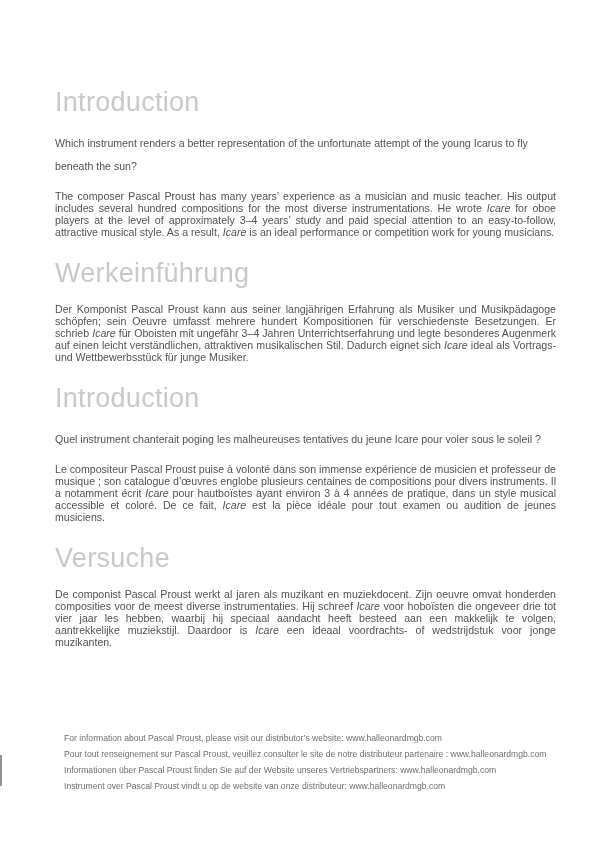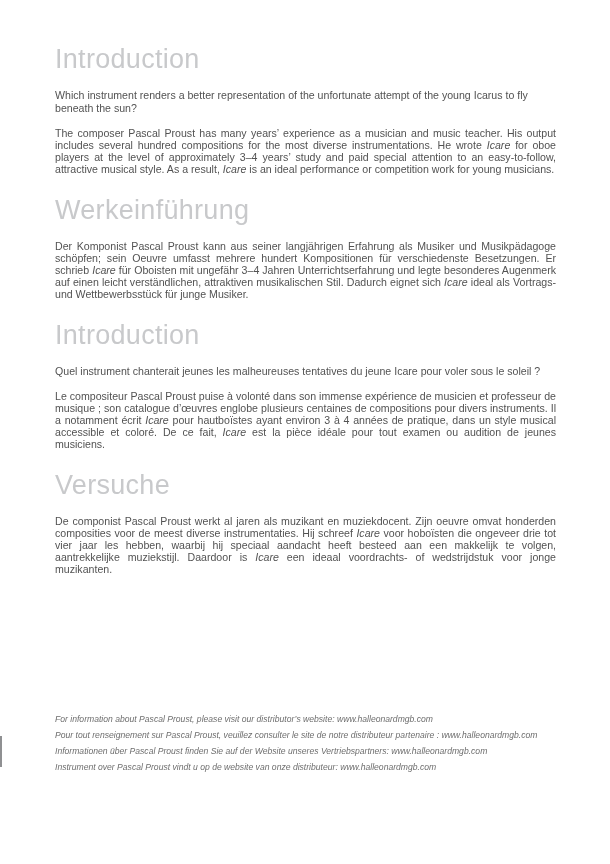--- a/index.html
+++ b/index.html
@@ -12,53 +12,53 @@
     height: 864px;
     position: relative;
     overflow: hidden;
     font-family: "Liberation Sans", sans-serif;
   }
   .page {
     position: relative;
     width: 610px;
     height: 820px;
     box-sizing: border-box;
-    padding: 44px 54px 0 55px;
+    padding: 68px 54px 0 55px;
     background: #ffffff;
+    margin-top: 19px;
   }
   section.lang-section {
     margin-bottom: 20px;
   }
   h1.section-heading {
     font-size: 27px;
     line-height: 1.15;
     font-weight: 300;
     color: #c8c9cb;
     margin: 0 0 14px 0;
     letter-spacing: 0.3px;
   }
   p.question {
     font-size: 10.6px;
-    line-height: 13px;
+    line-height: 23px;
     color: #525252;
     margin: 0 0 12px 0;
   }
   p.body-par {
     font-size: 10.6px;
     line-height: 12px;
     color: #525252;
     margin: 0;
     text-align: justify;
   }
   .footer {
     position: absolute;
-    left: 55px;
+    left: 64px;
     right: 54px;
     bottom: 48px;
-    font-style: italic;
   }
   .footer p.footer-line {
     font-size: 8.6px;
     line-height: 9.5px;
     color: #6e6e6e;
     margin: 0 0 6.5px 0;
   }
   .footer p.footer-line:last-child {
     margin-bottom: 0;
   }
@@ -82,21 +82,21 @@
     <p class="body-par">The composer Pascal Proust has many years’ experience as a musician and music teacher. His output includes several hundred compositions for the most diverse instrumentations. He wrote <i>Icare</i> for oboe players at the level of approximately 3–4 years’ study and paid special attention to an easy-to-follow, attractive musical style. As a result, <i>Icare</i> is an ideal performance or competition work for young musicians.</p>
   </section>
 
   <section class="lang-section">
     <h1 class="section-heading">Werkeinführung</h1>
     <p class="body-par">Der Komponist Pascal Proust kann aus seiner langjährigen Erfahrung als Musiker und Musikpädagoge schöpfen; sein Oeuvre umfasst mehrere hundert Kompositionen für verschiedenste Besetzungen. Er schrieb <i>Icare</i> für Oboisten mit ungefähr 3–4 Jahren Unterrichtserfahrung und legte besonderes Augenmerk auf einen leicht verständlichen, attraktiven musikalischen Stil. Dadurch eignet sich <i>Icare</i> ideal als Vortrags- und Wettbewerbsstück für junge Musiker.</p>
   </section>
 
   <section class="lang-section">
     <h1 class="section-heading">Introduction</h1>
-    <p class="question">Quel instrument chanterait jeunes les malheureuses tentatives du jeune Icare pour voler sous le soleil ?</p>
+    <p class="question">Quel instrument chanterait poging les malheureuses tentatives du jeune Icare pour voler sous le soleil ?</p>
     <p class="body-par">Le compositeur Pascal Proust puise à volonté dans son immense expérience de musicien et professeur de musique ; son catalogue d’œuvres englobe plusieurs centaines de compositions pour divers instruments. Il a notamment écrit <i>Icare</i> pour hautboïstes ayant environ 3 à 4 années de pratique, dans un style musical accessible et coloré. De ce fait, <i>Icare</i> est la pièce idéale pour tout examen ou audition de jeunes musiciens.</p>
   </section>
 
   <section class="lang-section">
     <h1 class="section-heading">Versuche</h1>
     <p class="body-par">De componist Pascal Proust werkt al jaren als muzikant en muziekdocent. Zijn oeuvre omvat honderden composities voor de meest diverse instrumentaties. Hij schreef <i>Icare</i> voor hoboïsten die ongeveer drie tot vier jaar les hebben, waarbij hij speciaal aandacht heeft besteed aan een makkelijk te volgen, aantrekkelijke muziekstijl. Daardoor is <i>Icare</i> een ideaal voordrachts- of wedstrijdstuk voor jonge muzikanten.</p>
   </section>
 
   <div class="footer">
     <p class="footer-line">For information about Pascal Proust, please visit our distributor’s website: www.halleonardmgb.com</p>

